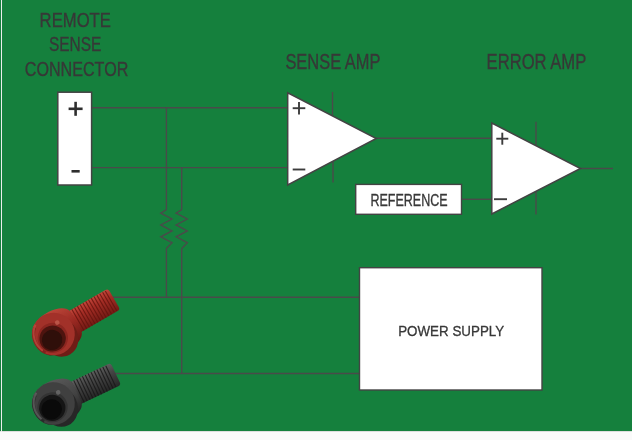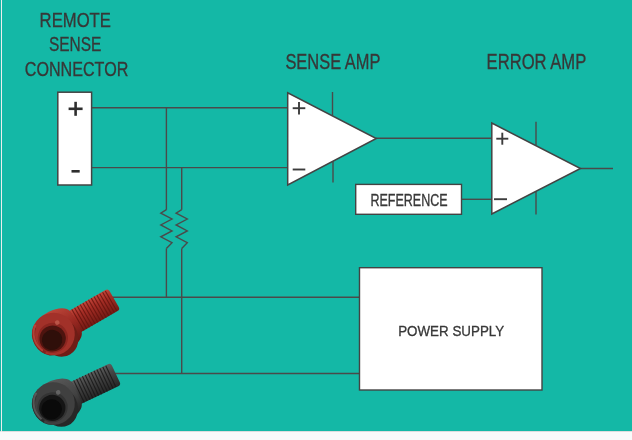--- a/index.html
+++ b/index.html
@@ -1,16 +1,16 @@
 <!DOCTYPE html>
 <html><head>
 <meta charset="utf-8">
 <style>
   html,body{margin:0;padding:0;background:#ffffff;}
-  #stage{position:relative;width:632px;height:440px;overflow:hidden;background:#14b8a6;}
+  #stage{position:relative;width:632px;height:440px;overflow:hidden;background:#15803d;}
   svg{position:absolute;left:0;top:0;}
   text{font-family:"Liberation Sans",sans-serif;fill:#373737;stroke:#373737;stroke-width:0.32;}
 </style>
 </head>
 <body>
 <div id="stage">
 <svg width="632" height="440" viewBox="0 0 632 440">
   <defs>
     <linearGradient id="gr" x1="0" y1="-13" x2="0" y2="13" gradientUnits="userSpaceOnUse">
       <stop offset="0" stop-color="#c5483c"></stop>

